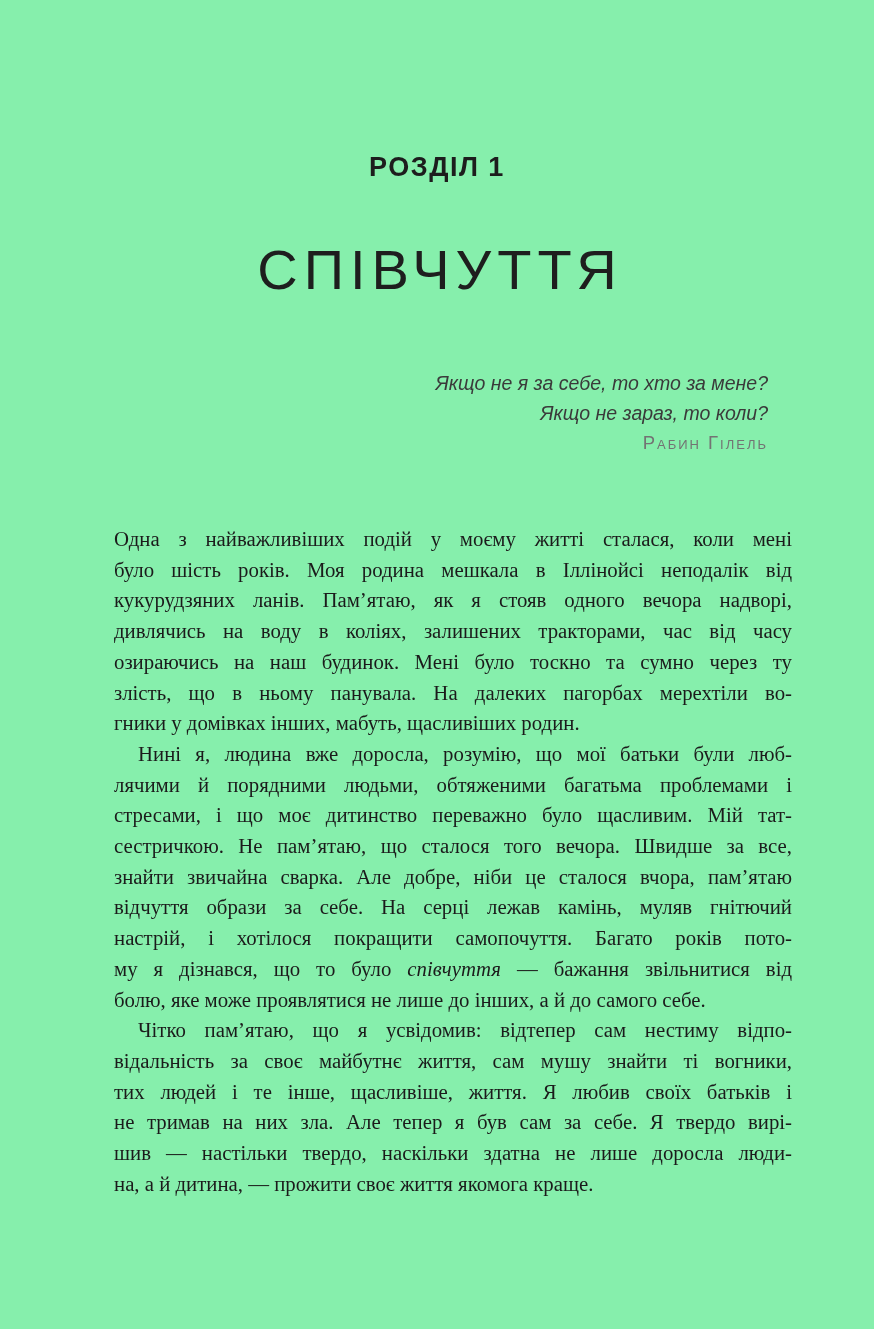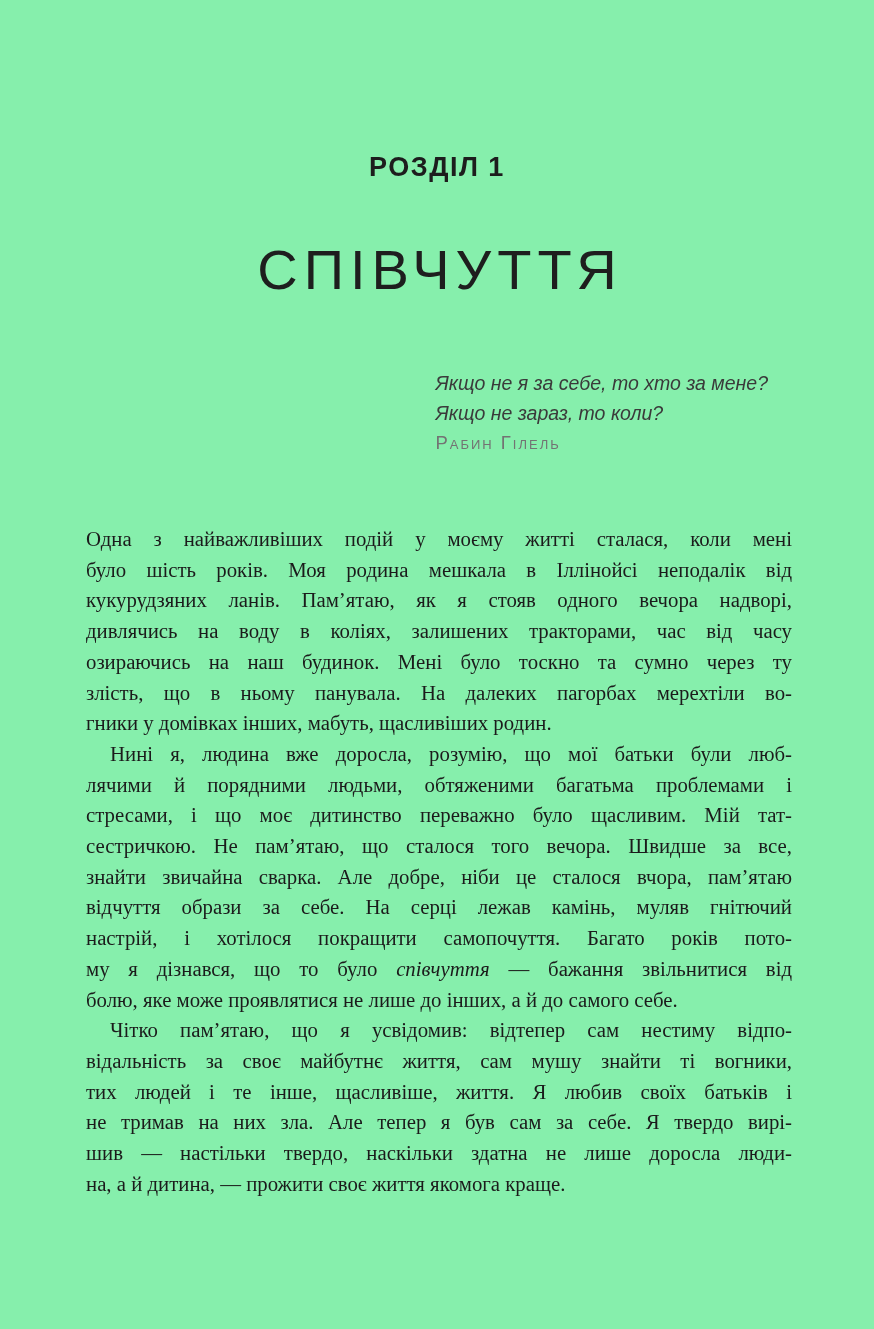--- a/index.html
+++ b/index.html
@@ -40,21 +40,21 @@
     line-height: 1;
     letter-spacing: 6px;
     padding-left: 6px;
     box-sizing: border-box;
     color: #1e1e1e;
   }
   .epigraph {
     position: absolute;
     top: 368px;
     right: 106px;
-    text-align: left;
+    text-align: right;
     font-family: "Liberation Sans", sans-serif;
     line-height: 30px;
   }
   .epigraph .quote-line {
     font-style: italic;
     font-size: 19.5px;
     color: #3a3a3a;
   }
   .epigraph .attribution {
     font-style: normal;
@@ -69,20 +69,21 @@
     left: 86px;
     width: 706px;
     font-family: "Liberation Serif", serif;
     font-size: 20.8px;
     line-height: 30.7px;
     color: #1b1b1b;
   }
   .body-text .line {
     text-align: justify;
     text-align-last: justify;
+    margin-left: 28px;
   }
   .body-text .line.last {
     text-align-last: left;
   }
   .body-text .line.indent {
     text-indent: 24px;
   }
   .body-text .it {
     font-style: italic;
   }

